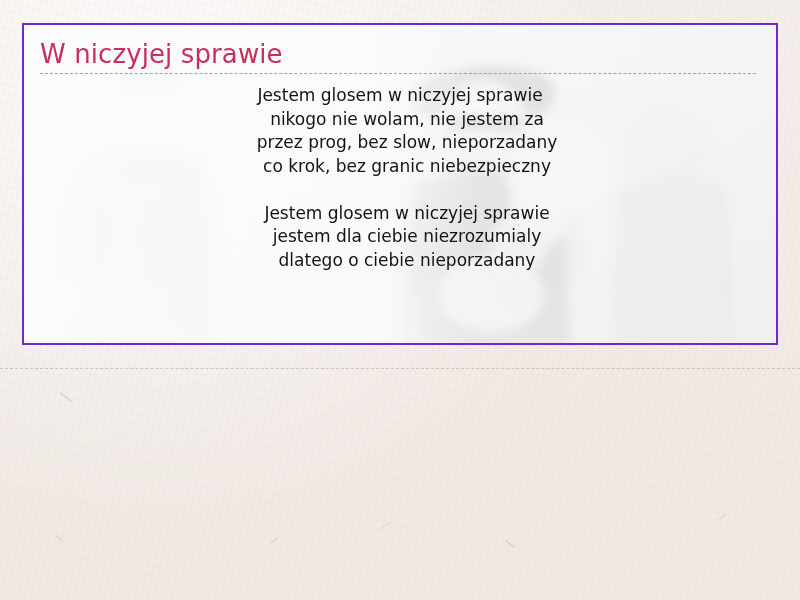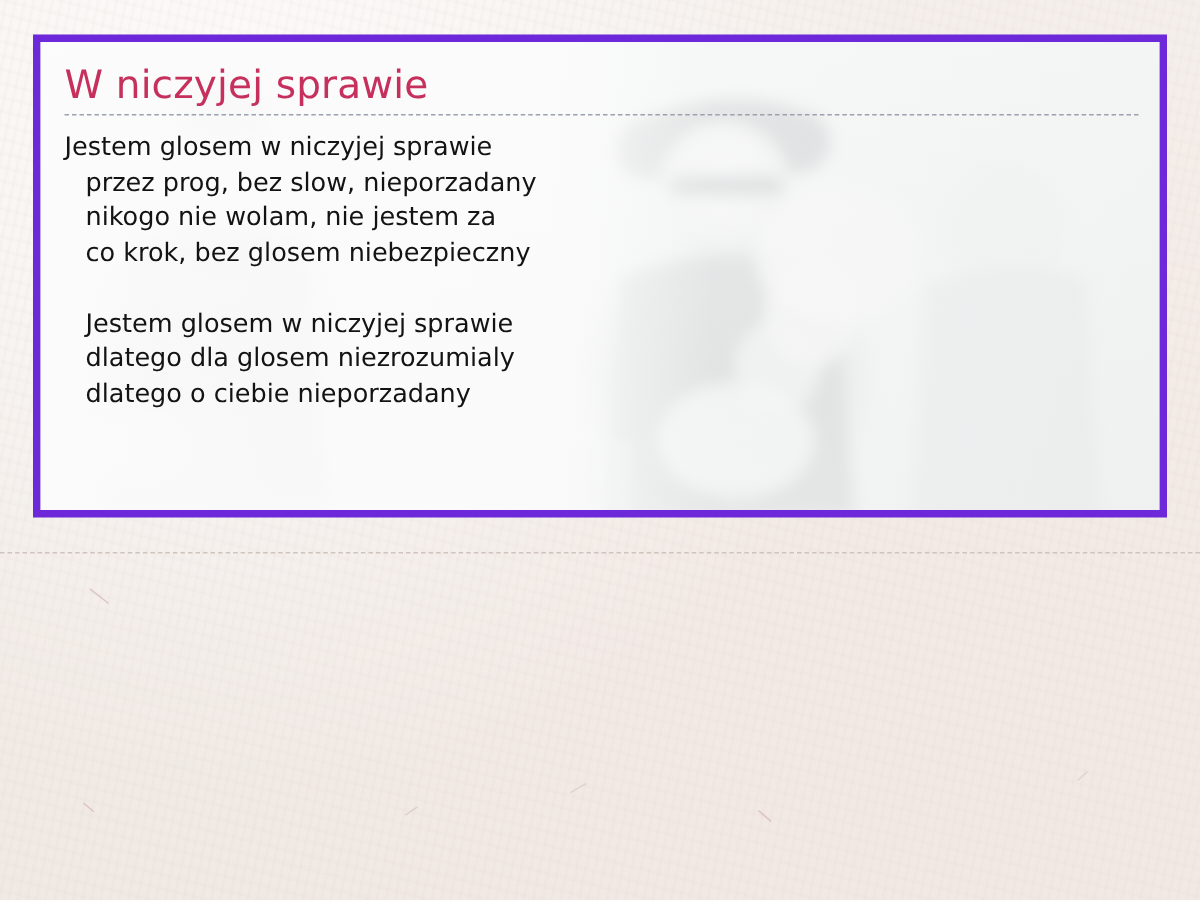--- a/index.html
+++ b/index.html
@@ -57,21 +57,21 @@
     border-top: 1px dashed #cfc4bd;
   }
 
   
   #slide {
     position: absolute;
     left: 22px;
     top: 23px;
     width: 756px;
     height: 322px;
-    border: 5px solid #6d28d9;
+    border: 2px solid #6d28d9;
     background-color: #e9ebeb;
     overflow: hidden;
     box-sizing: border-box;
   }
 
   
   #photo {
     position: absolute;
     left: 0; top: 0;
     width: 100%;
@@ -135,21 +135,21 @@
   }
 
   #lyrics {
     margin: 0;
     padding: 10px 0 0 0;
     font-size: 17px;
     line-height: 23.5px;
     color: #131313;
   }
 
-  .stanza { margin: 0 0 0 0; }
+  .stanza { margin: 0 0 0 0; text-align: center; }
   .stanza + .stanza { margin-top: 23.5px; }
 
   .line { white-space: pre; }
   .line.indent { padding-left: 14px; }
 </style>
 </head>
 <body>
 
 <div id="page">
   <div class="fleck" style="left:60px;  top:392px; width:16px; height:1px; transform: rotate(38deg);"></div>
@@ -241,26 +241,26 @@
 
     <h1 id="song-title">W niczyjej sprawie</h1>
 
 
     <hr id="title-rule">
 
     <div id="lyrics">
 
       <div class="stanza">
         <div class="line">Jestem glosem w niczyjej sprawie</div>
+        <div class="line indent">nikogo nie wolam, nie jestem za</div>
         <div class="line indent">przez prog, bez slow, nieporzadany</div>
-        <div class="line indent">nikogo nie wolam, nie jestem za</div>
-        <div class="line indent">co krok, bez glosem niebezpieczny</div>
+        <div class="line indent">co krok, bez granic niebezpieczny</div>
       </div>
 
       <div class="stanza">
         <div class="line indent">Jestem glosem w niczyjej sprawie</div>
-        <div class="line indent">dlatego dla glosem niezrozumialy</div>
+        <div class="line indent">jestem dla ciebie niezrozumialy</div>
         <div class="line indent">dlatego o ciebie nieporzadany</div>
       </div>
 
     </div>
   </div>
 </div>
 
 </body></html>

